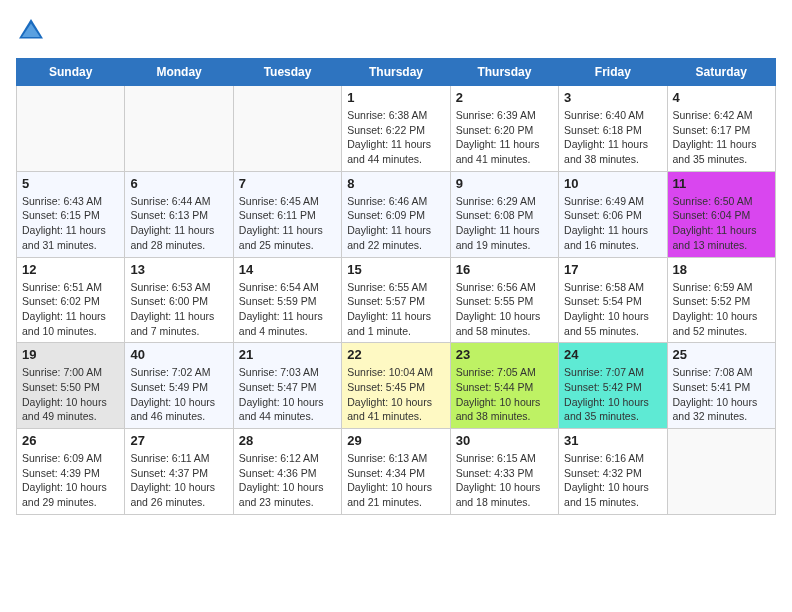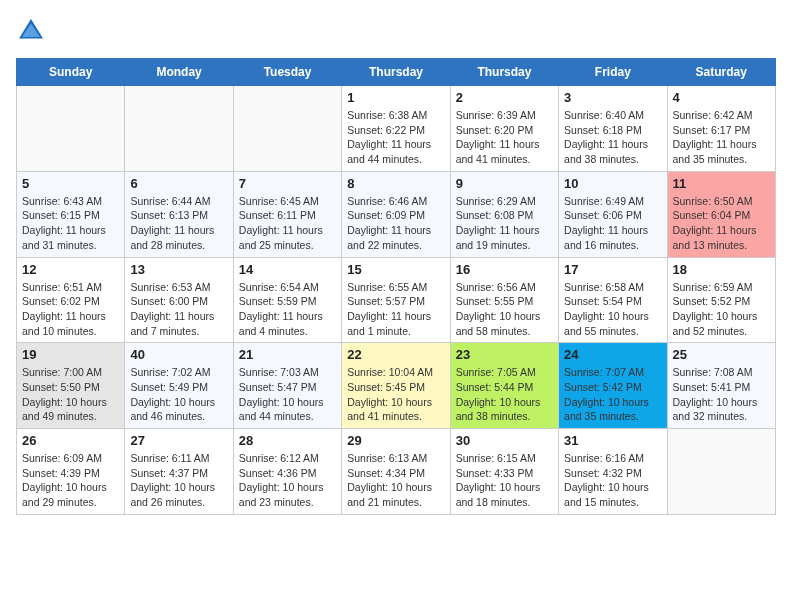--- a/index.html
+++ b/index.html
@@ -190,21 +190,21 @@
 Daylight: 11 hours
 and 19 minutes.</div>
         </td>
         <td style="background: rgb(245, 248, 255);">
           <div class="day-number">10</div>
           <div class="day-info">Sunrise: 6:49 AM
 Sunset: 6:06 PM
 Daylight: 11 hours
 and 16 minutes.</div>
         </td>
-        <td style="background: #fca5a5;">
+        <td style="background: #d946ef;">
           <div class="day-number">11</div>
           <div class="day-info">Sunrise: 6:50 AM
 Sunset: 6:04 PM
 Daylight: 11 hours
 and 13 minutes.</div>
         </td>
       </tr>
       <tr>
         <td>
           <div class="day-number">12</div>
@@ -285,21 +285,21 @@
 Daylight: 10 hours
 and 41 minutes.</div>
         </td>
         <td style="background: #bef264;">
           <div class="day-number">23</div>
           <div class="day-info">Sunrise: 7:05 AM
 Sunset: 5:44 PM
 Daylight: 10 hours
 and 38 minutes.</div>
         </td>
-        <td style="background: #0ea5e9; margin-left: 36px;">
+        <td style="background: #5eead4; margin-left: 36px;">
           <div class="day-number">24</div>
           <div class="day-info">Sunrise: 7:07 AM
 Sunset: 5:42 PM
 Daylight: 10 hours
 and 35 minutes.</div>
         </td>
         <td style="background: rgb(245, 248, 255);">
           <div class="day-number">25</div>
           <div class="day-info">Sunrise: 7:08 AM
 Sunset: 5:41 PM

